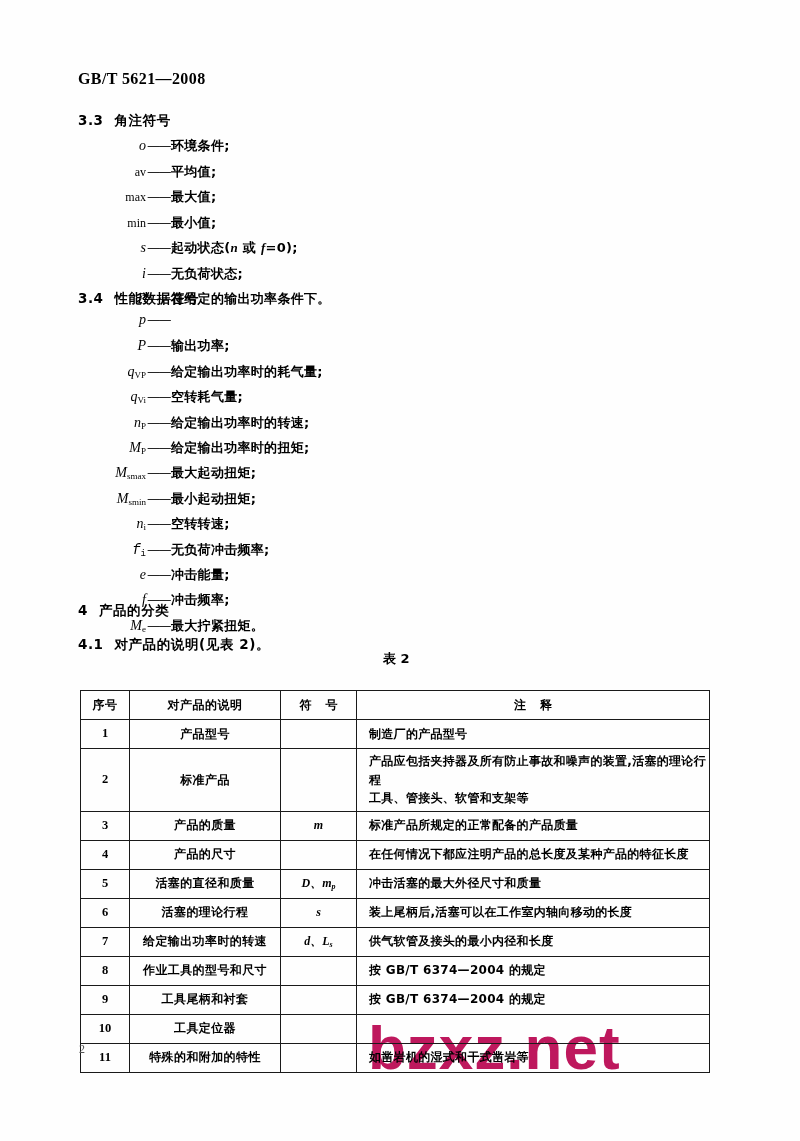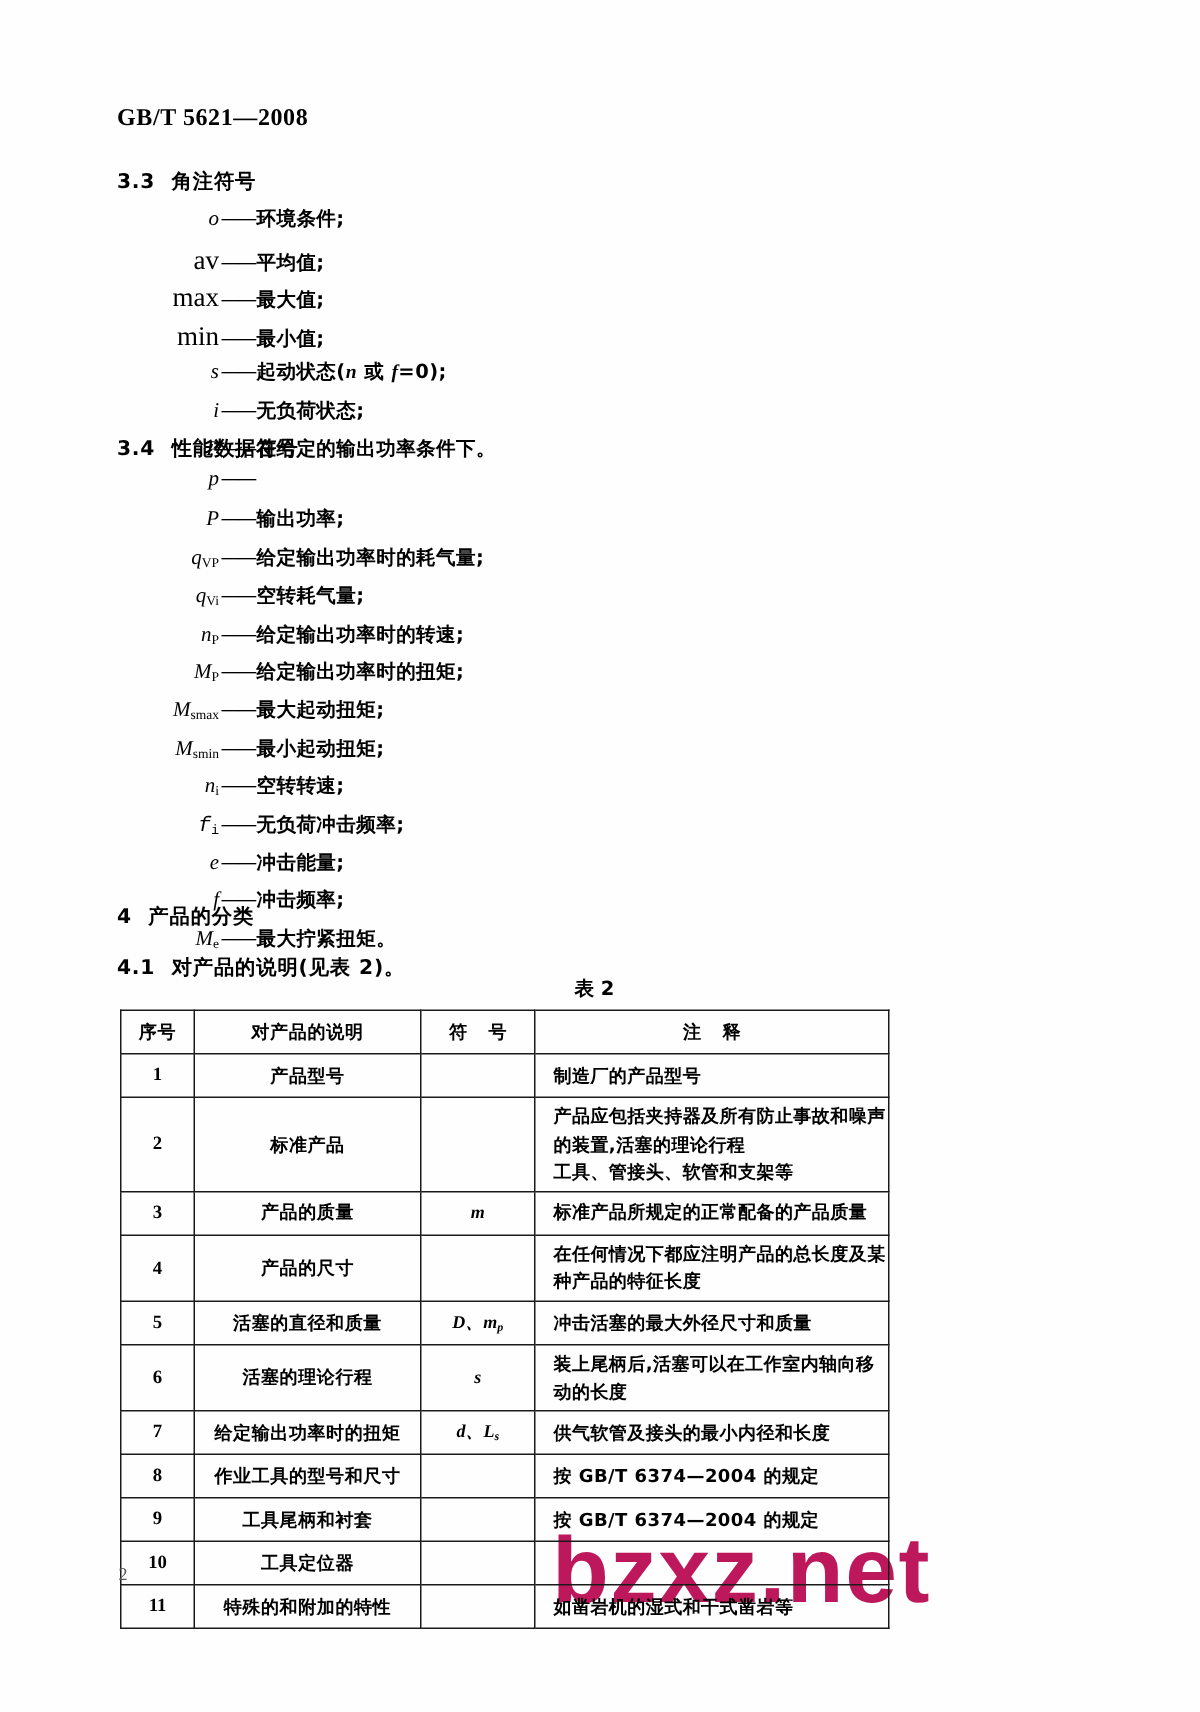--- a/index.html
+++ b/index.html
@@ -64,21 +64,21 @@
     white-space: nowrap;
     font-size: 13.5px;
   }
   .sym {
     display: inline-block;
     text-align: right;
     font-family: "Liberation Serif", serif;
     font-style: italic;
     font-size: 14px;
   }
-  .sym.upright { font-style: normal; font-size: 18px; font-family: Liberation Serif, serif; }
+  .sym.upright { font-style: normal; font-size: 12px; font-family: Liberation Serif, serif; }
   .sym sub {
     font-size: 9px;
     font-style: normal;
     vertical-align: -2px;
     letter-spacing: 0;
   }
   .dash {
     font-family: "DejaVu Sans", sans-serif;
     letter-spacing: -1.5px;
     font-size: 13px;
@@ -104,22 +104,23 @@
 
   
   #tbl-wrap {
     position: absolute;
     left: 80px;
     top: 673px;
     width: 630px;
   }
   table {
     border-collapse: collapse;
-    width: 513px;
+    width: 630px;
     table-layout: fixed;
+    margin-top: 17px;
   }
   table, th, td { border: 1px solid #1a1a1a; }
   th, td {
     font-family: "DejaVu Sans", sans-serif;
     font-size: 12px;
     font-weight: bold;
     padding: 0;
     vertical-align: middle;
     line-height: 1.55;
   }
@@ -318,21 +319,21 @@
               <td class="c-note"><span>冲击活塞的最大外径尺寸和质量</span></td>
             </tr>
             <tr>
               <td class="c-idx">6</td>
               <td class="c-desc">活塞的理论行程</td>
               <td class="c-sym">s</td>
               <td class="c-note"><span>装上尾柄后,活塞可以在工作室内轴向移动的长度</span></td>
             </tr>
             <tr>
               <td class="c-idx">7</td>
-              <td class="c-desc">给定输出功率时的扭矩</td>
+              <td class="c-desc">给定输出功率时的转速</td>
               <td class="c-sym">d、L<sub>s</sub></td>
               <td class="c-note"><span>供气软管及接头的最小内径和长度</span></td>
             </tr>
             <tr>
               <td class="c-idx">8</td>
               <td class="c-desc">作业工具的型号和尺寸</td>
               <td class="c-sym"></td>
               <td class="c-note"><span>按 GB/T 6374—2004 的规定</span></td>
             </tr>
             <tr>

